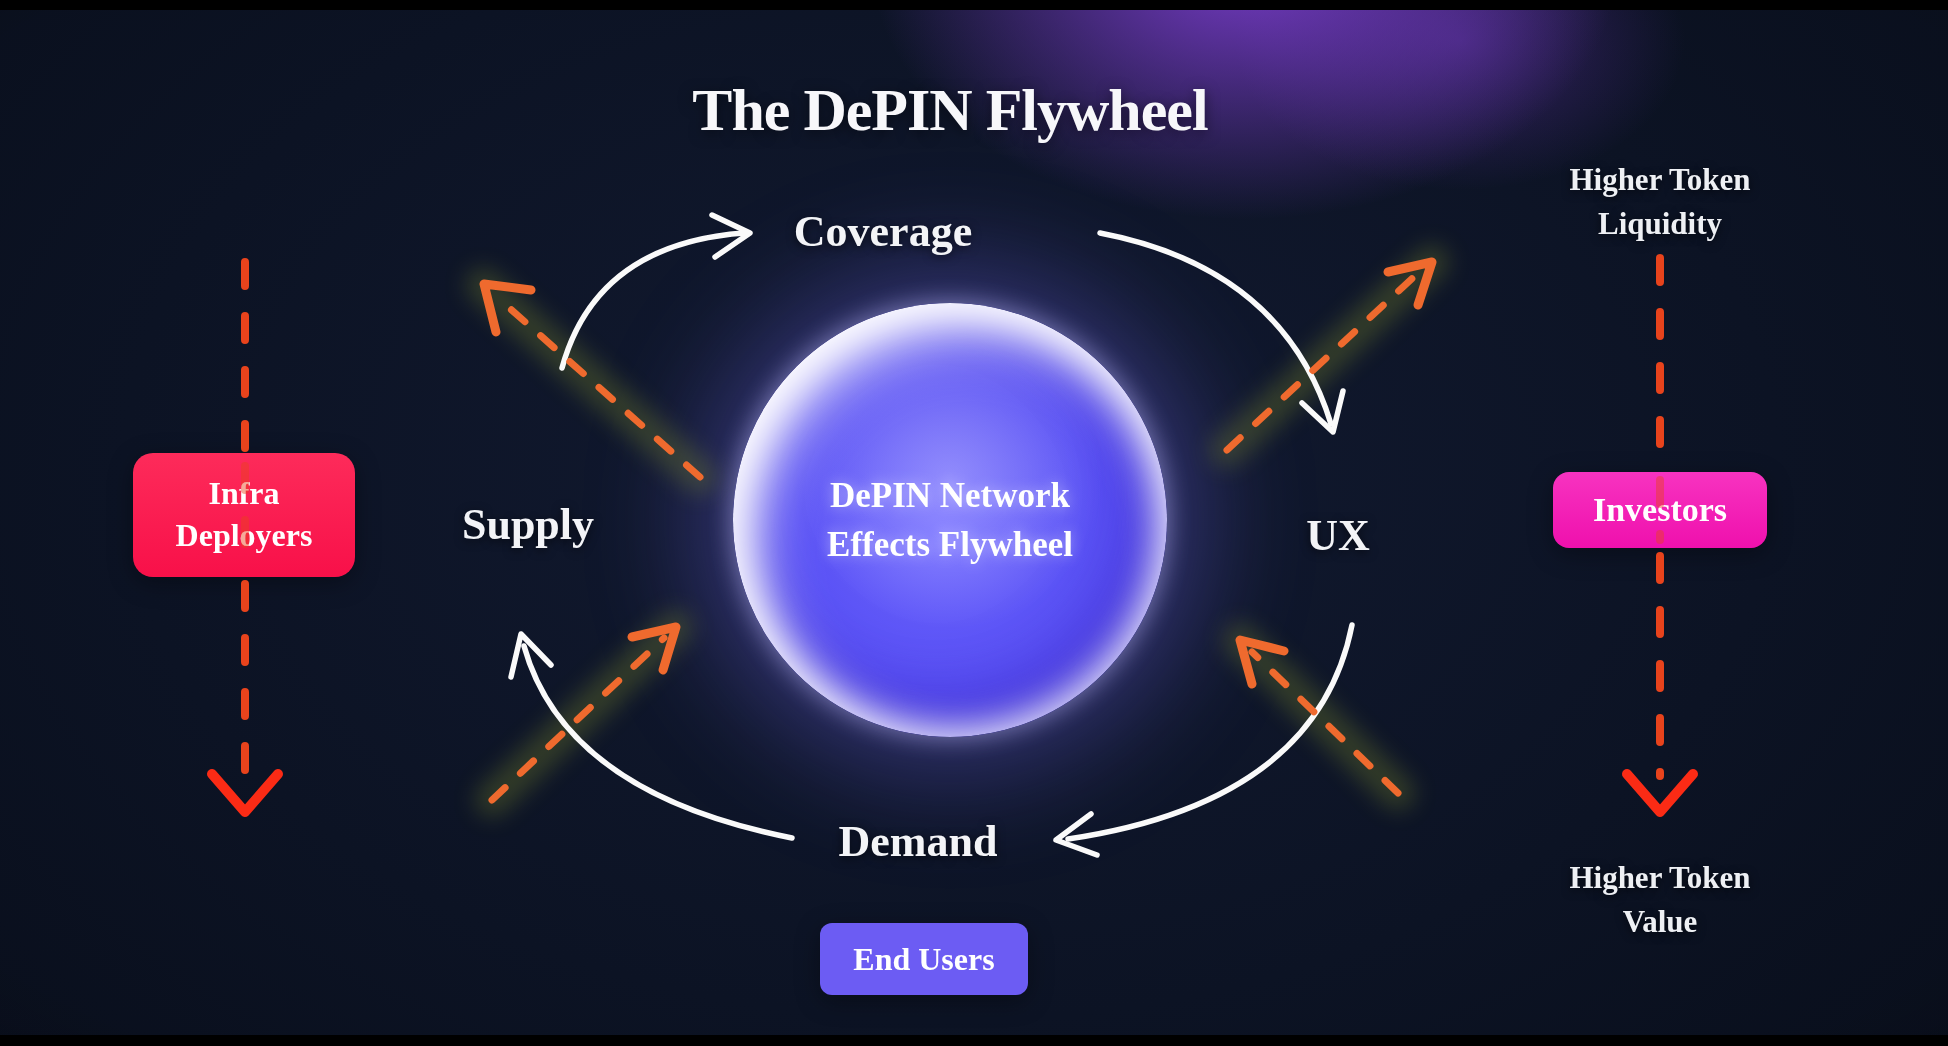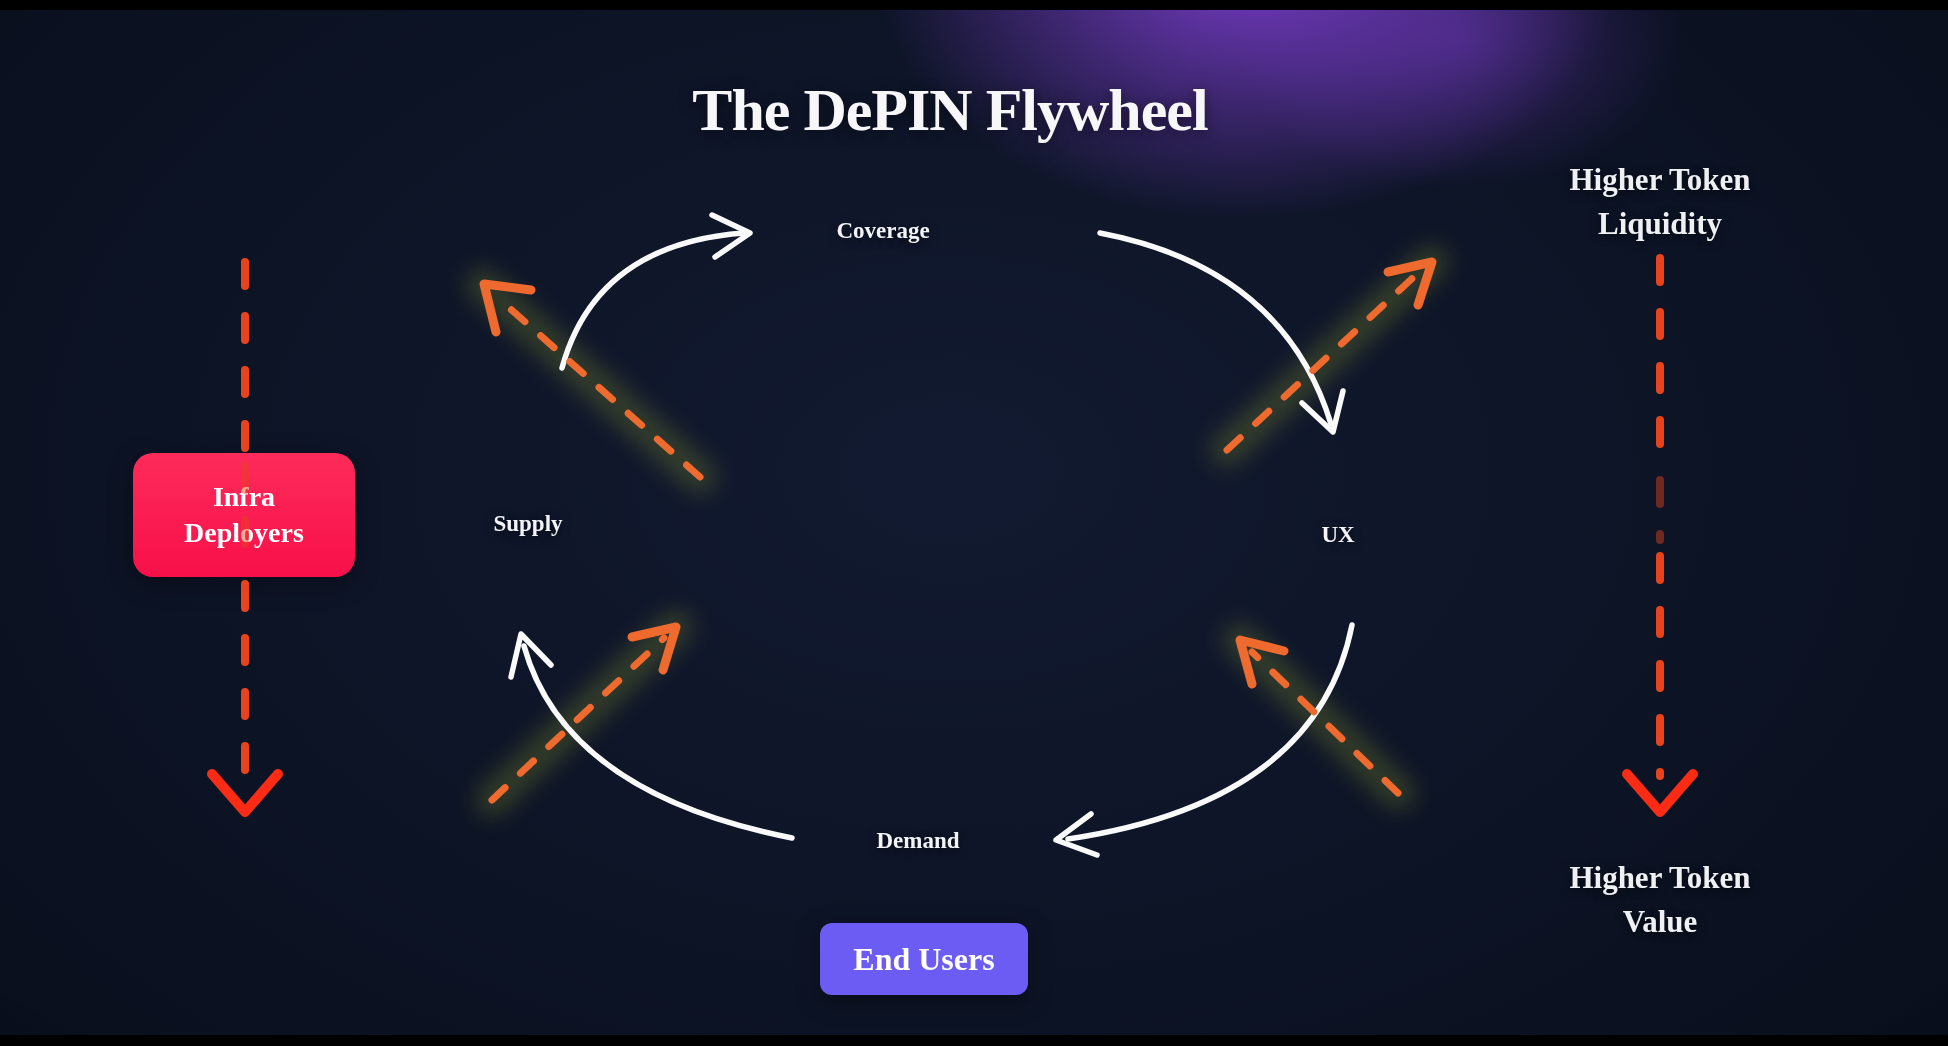--- a/index.html
+++ b/index.html
@@ -34,57 +34,64 @@
       inset 0 0 34px 10px rgba(255,255,255,0.75),
       inset -14px -26px 70px rgba(55,35,190,0.55);
   }
   .sphere-label{
     position:absolute;left:50%;top:50%;transform:translate(-50%,-50%);
     font-size:35px;font-weight:700;text-align:center;line-height:1.4;color:#fff;
     text-shadow:0 0 14px rgba(255,255,255,0.45);white-space:pre-line;width:420px;
   }
   .node{
     position:absolute;transform:translate(-50%,-50%);z-index:5;
-    font-size:23px;font-weight:700;color:#f3f4f7;white-space:nowrap;
+    font-size:44px;font-weight:700;color:#f3f4f7;white-space:nowrap;
     text-shadow:0 2px 10px rgba(0,0,0,0.6);
   }
   .side-label{
     position:absolute;transform:translate(-50%,-50%);z-index:5;
     font-size:31px;font-weight:700;line-height:1.42;text-align:center;color:#eef0f4;
     text-shadow:0 2px 10px rgba(0,0,0,0.6);
   }
   .badge{
     position:absolute;z-index:5;display:flex;align-items:center;justify-content:center;
     color:#fff;font-weight:700;text-align:center;box-shadow:0 6px 24px rgba(0,0,0,0.35);
   }
   .badge-infra{left:133px;top:453px;width:222px;height:124px;border-radius:20px;
-    background:linear-gradient(180deg,#fd2b5a 0%,#f81049 100%);font-size:28px;line-height:1.3;}
+    background:linear-gradient(180deg,#fd2b5a 0%,#f81049 100%);font-size:32px;line-height:1.3;}
   .badge-investors{left:1553px;top:472px;width:214px;height:76px;border-radius:16px;
     background:linear-gradient(180deg,#f733c0 0%,#ef10ad 100%);font-size:34px;}
   .badge-endusers{left:820px;top:923px;width:208px;height:72px;border-radius:12px;
     background:#6c5cf3;font-size:32px;}
   svg.arrows{position:absolute;inset:0;z-index:8;pointer-events:none;}
 </style>
 </head>
 <body>
 
 <div class="stage">
 
   <h1 class="title">The DePIN Flywheel</h1>
 
   <div class="badge badge-infra">
     <span class="pre">Infra
 Deployers</span>
   </div>
 
   <div class="side-label pre" style="left:1660px;top:202px;">Higher Token
 Liquidity</div>
+  <div class="badge badge-investors">
+    <span>Investors</span>
+  </div>
   <div class="side-label pre" style="left:1660px;top:900px;">Higher Token
 Value</div>
 
+  <div class="sphere">
+    <div class="sphere-label">DePIN Network
+Effects Flywheel</div>
+  </div>
 
   <div class="node" style="left:883px;top:231px;">Coverage</div>
   <div class="node" style="left:1338px;top:535px;">UX</div>
   <div class="node" style="left:918px;top:841px;">Demand</div>
   <div class="node" style="left:528px;top:524px;">Supply</div>
 
   <div class="badge badge-endusers">
     <span>End Users</span>
   </div>
 

